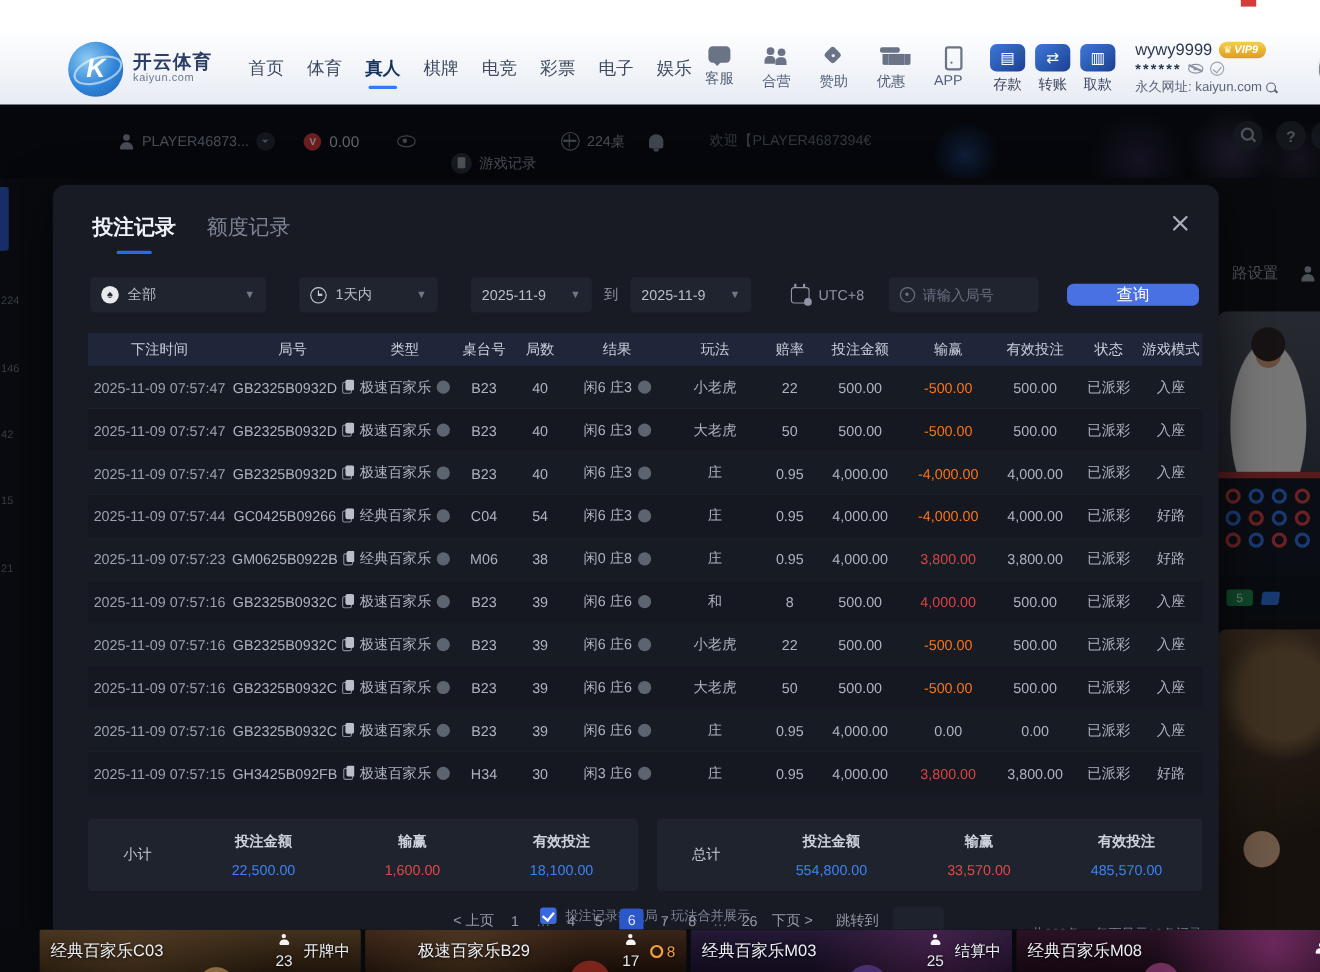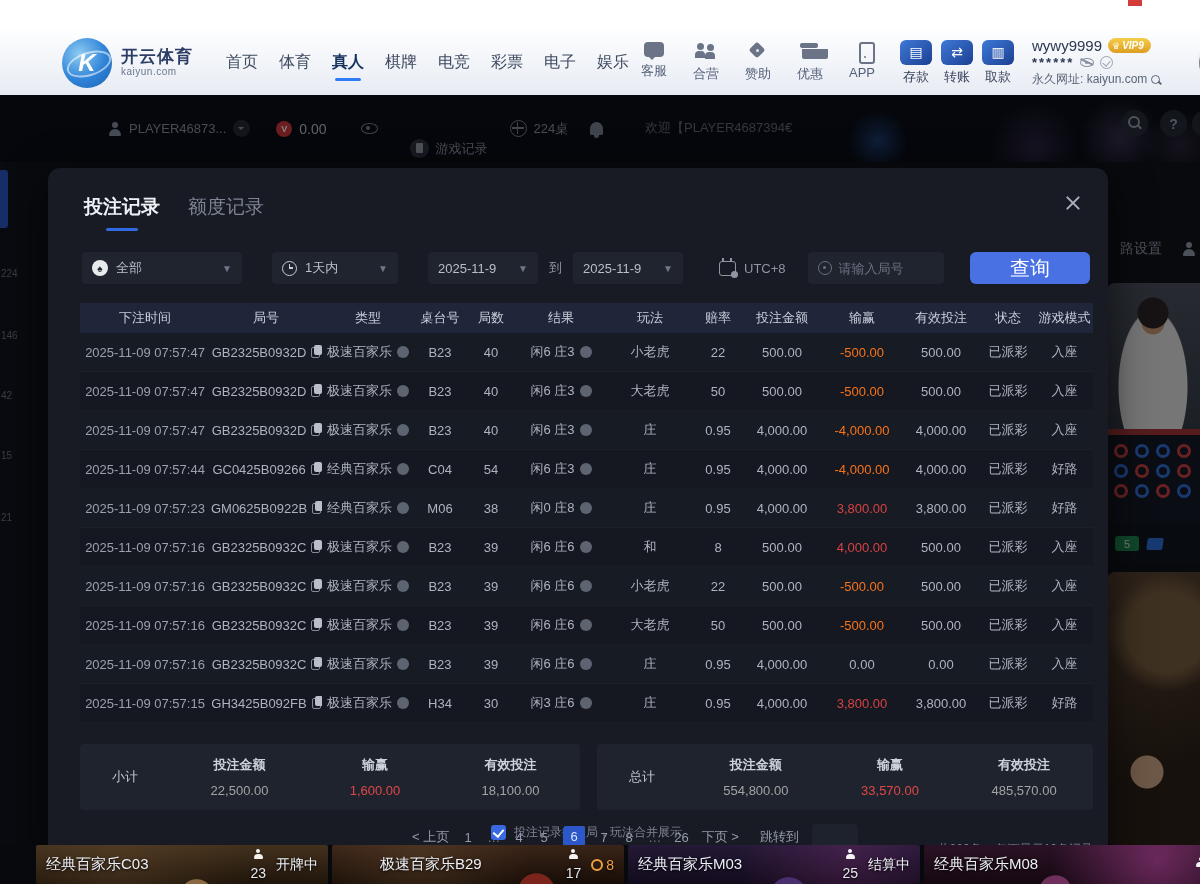--- a/index.html
+++ b/index.html
@@ -155,21 +155,21 @@
 .clock-icon::after{content:'';position:absolute;left:5.5px;top:5.5px;width:4px;height:1.5px;background:#c9ced8;}
 .tzgroup{display:flex;align-items:center;gap:8px;margin-left:36px;color:#8f95a3;font-size:13px;flex:none;}
 .cal-icon{width:17px;height:15px;border:1.5px solid #8f95a3;border-radius:3px;position:relative;}
 .cal-icon::before{content:'';position:absolute;left:2px;top:-4px;width:2px;height:3px;background:#8f95a3;box-shadow:8px 0 0 #8f95a3;}
 .cal-icon::after{content:'';position:absolute;right:-3px;bottom:-3px;width:7px;height:7px;border-radius:50%;background:#8f95a3;}
 .finput{margin-left:22px;width:136px;height:32px;background:#20242f;border-radius:4px;display:flex;align-items:center;gap:7px;padding:0 10px;flex:none;}
 .ring-icon{width:14px;height:14px;border:1.5px solid #6a7081;border-radius:50%;position:relative;flex:none;}
 .ring-icon::after{content:'';position:absolute;left:4px;top:4px;width:3px;height:3px;border-radius:50%;background:#6a7081;}
 .finput input{background:transparent;border:none;outline:none;width:100%;font-size:13px;color:#b9bec9;font-family:inherit;}
 .finput input::placeholder{color:#6a7081;}
-.qbtn{margin-left:auto;width:120px;height:32px;border-radius:6px;background:#4a71e4;color:#fff;font-size:20px;display:flex;align-items:center;justify-content:center;cursor:pointer;flex:none;}
+.qbtn{margin-left:auto;width:120px;height:20px;border-radius:6px;background:#4a71e4;color:#fff;font-size:15px;display:flex;align-items:center;justify-content:center;cursor:pointer;flex:none;}
 
 
 .thead,.trow{display:grid;grid-template-columns:130px 112px 92px 52px 50px 90px 88px 48px 80px 80px 78px 56px 57px;align-items:center;text-align:center;}
 .thead{position:absolute;left:32px;top:135px;width:1013px;height:30px;background:#20263a;color:#c9cedb;font-size:13px;}
 .tbody{position:absolute;left:32px;top:165px;width:1013px;}
 .trow{height:39px;font-size:13px;color:#adb3bf;background:#171b24;border-bottom:1px solid rgba(255,255,255,.025);}
 .trow.alt{background:#151821;}
 .cell{display:flex;align-items:center;justify-content:center;gap:5px;white-space:nowrap;overflow:hidden;}
 .cell.time{color:#9aa0ad;}
 .copy-icon{width:9px;height:11px;border:1px solid #858b99;border-radius:2px;position:relative;flex:none;}
@@ -179,21 +179,21 @@
 .t-pos{color:#d64343;}
 
 
 .spanel{position:absolute;top:576px;height:66px;background:#1f232d;border-radius:4px;display:flex;align-items:center;}
 .spanel.left{left:32px;width:500px;}
 .spanel.right{left:549px;width:496px;}
 .slabel{width:58px;margin-left:32px;font-size:13px;color:#c3c8d2;flex:none;}
 .scols{flex:1;display:flex;justify-content:space-around;}
 .scol{text-align:center;}
 .scol .lb{font-size:13px;font-weight:bold;color:#ccd1da;}
-.scol .vl{margin-top:9px;font-size:13px;color:#a3a3a3;}
+.scol .vl{margin-top:9px;font-size:13px;color:#3b82f6;}
 .scol .vl.red{color:#e04848;}
 
 
 .mfooter{position:absolute;left:32px;top:656px;width:1013px;height:30px;display:flex;align-items:center;font-size:12px;color:#7e8494;flex-direction:column;}
 .fnote{display:flex;align-items:center;gap:8px;flex:none;}
 .checkbox{width:15px;height:15px;border-radius:3px;background:#3a68e0;position:relative;cursor:pointer;flex:none;}
 .checkbox::after{content:'';position:absolute;left:4px;top:2px;width:5px;height:8px;border:solid #fff;border-width:0 2px 2px 0;transform:rotate(40deg);}
 .pag{position:absolute;left:332px;display:flex;align-items:center;gap:13px;font-size:13px;color:#959bab;}
 .pg{min-width:12px;text-align:center;cursor:pointer;white-space:nowrap;}
 .pg.dots{color:#6f7687;}

